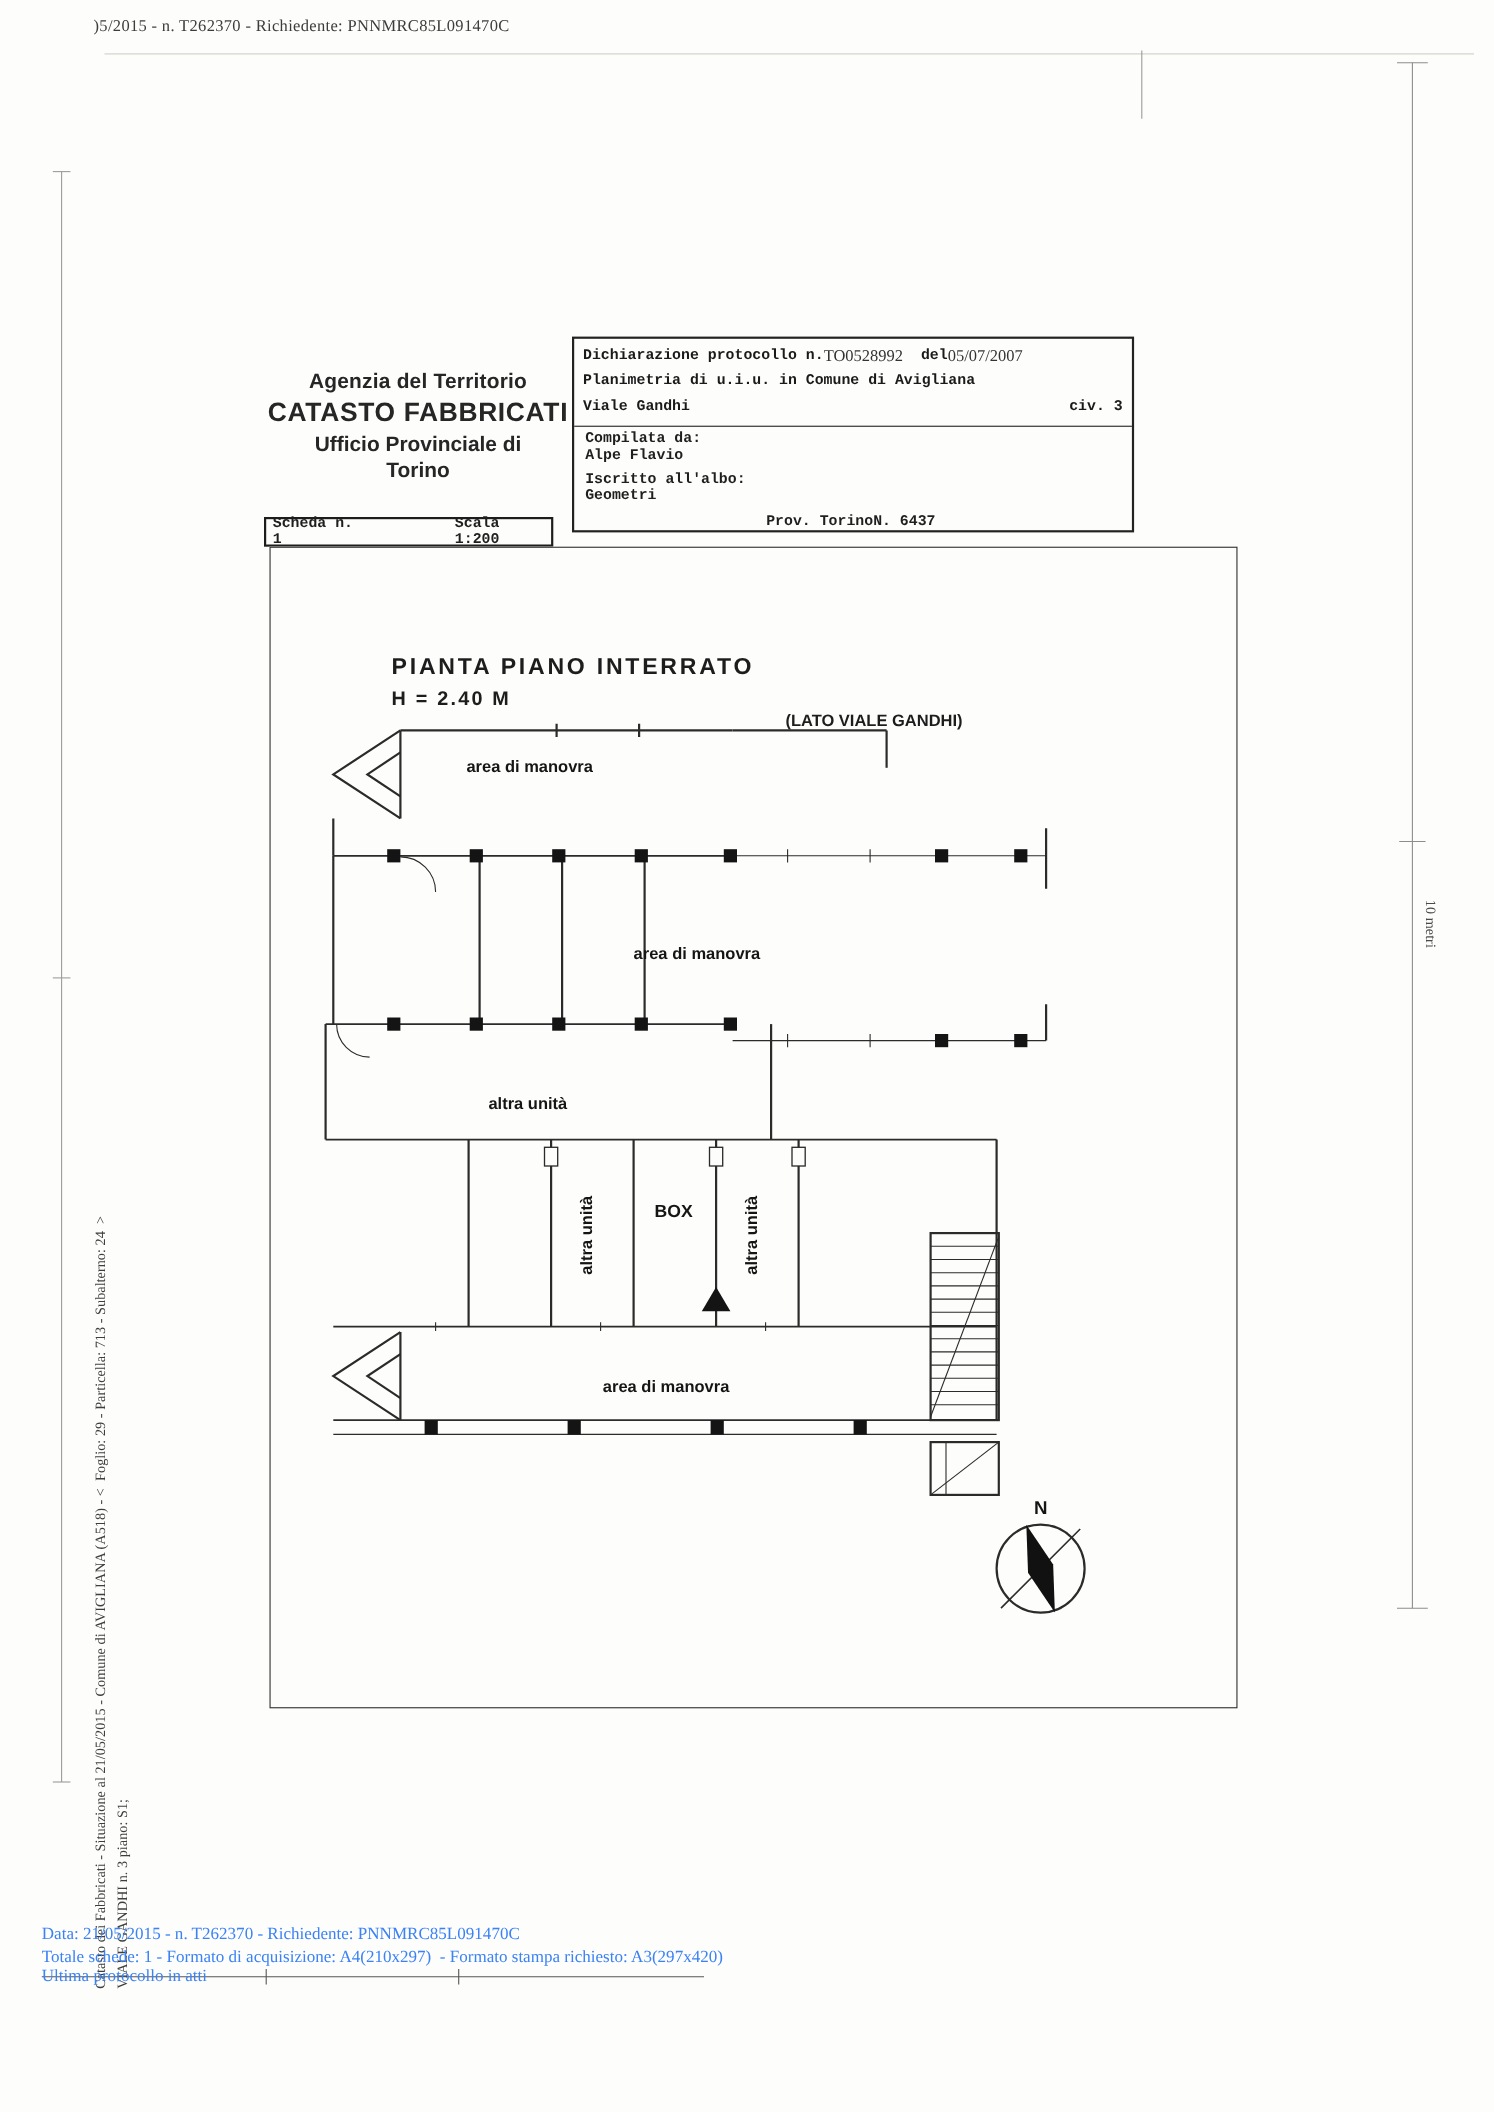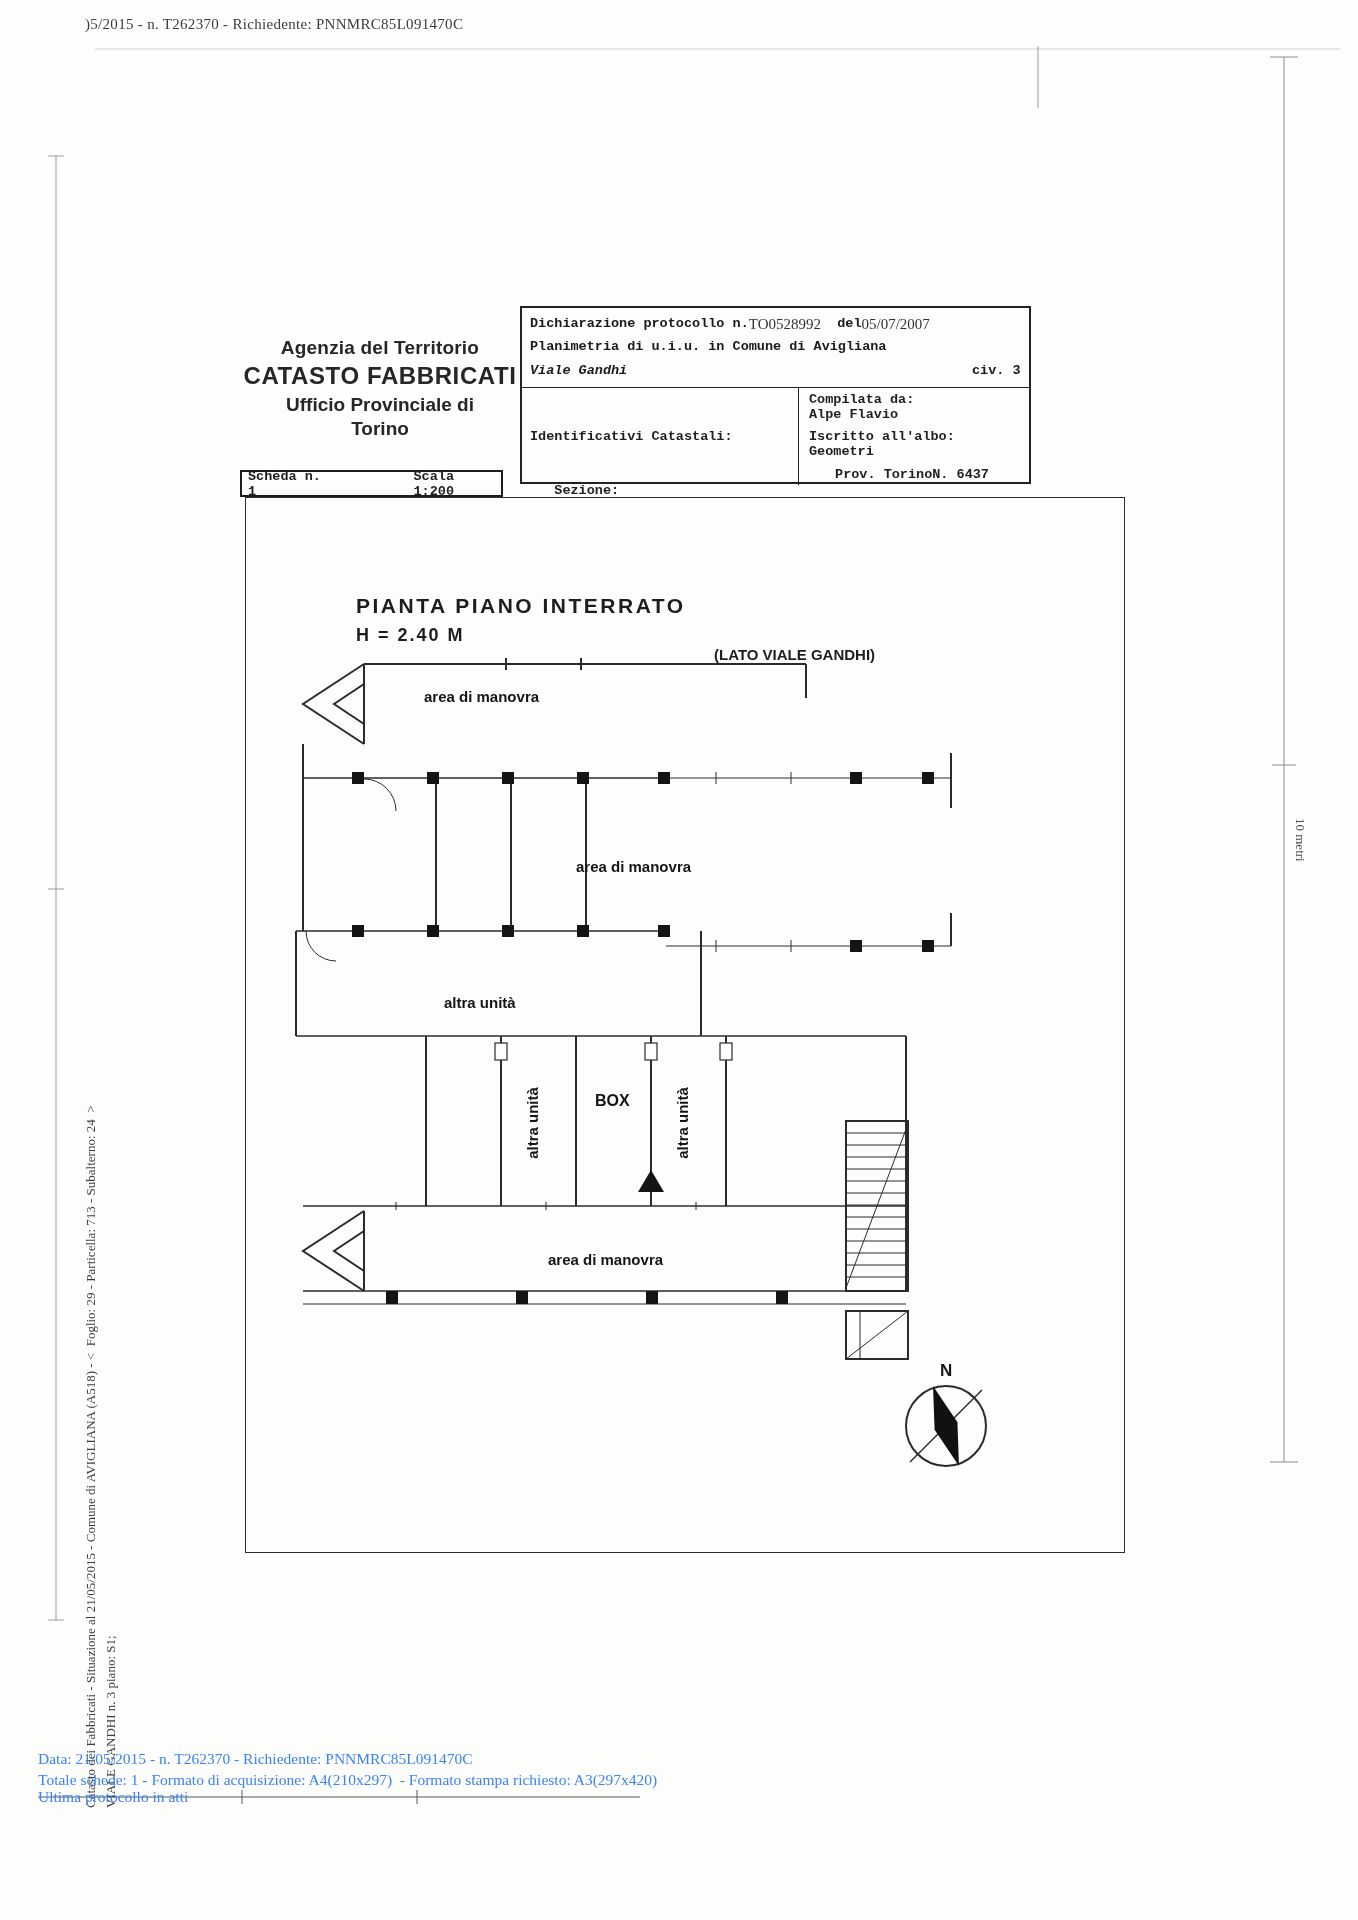--- a/index.html
+++ b/index.html
@@ -76,31 +76,24 @@
   <div class="l1">Agenzia del Territorio</div>
   <div class="l2">CATASTO FABBRICATI</div>
   <div class="l3">Ufficio Provinciale di</div>
   <div class="l4">Torino</div>
 </div>
 
 <div class="abs form-box">
   <div class="form-top">
     <div class="form-row" style="top:6px;"><span>Dichiarazione protocollo n.</span><span class="fill-serif">TO0528992</span><span>  </span><span>del</span><span class="fill-serif">05/07/2007</span></div>
     <div class="form-row" style="top:31px;">Planimetria di u.i.u. in Comune di Avigliana</div>
-    <div class="form-row" style="top:55px;font-style:italic;">Viale Gandhi</div>
+    <div class="form-row" style="top:55px;">Viale Gandhi</div>
     <div class="form-row" style="top:55px;left:450px;">civ. 3</div>
   </div>
   <div class="form-bottom">
-    <div class="ident-col">
-      <div>Identificativi Catastali:</div>
-      <div><span>   Sezione:</span><span></span></div>
-      <div><span>    Foglio:</span><span> 29</span></div>
-      <div><span>Particella:</span><span> 713</span></div>
-      <div><span>Subalterno:</span><span> 24</span></div>
-    </div>
     <div class="comp-col">
       <div>Compilata da:</div>
       <div>Alpe Flavio</div>
       <div class="comp-gap"></div>
       <div>Iscritto all'albo:</div>
       <div>Geometri</div>
       <div class="comp-last">
         <span>Prov. Torino</span>
         <span>N.  6437</span>
       </div>

